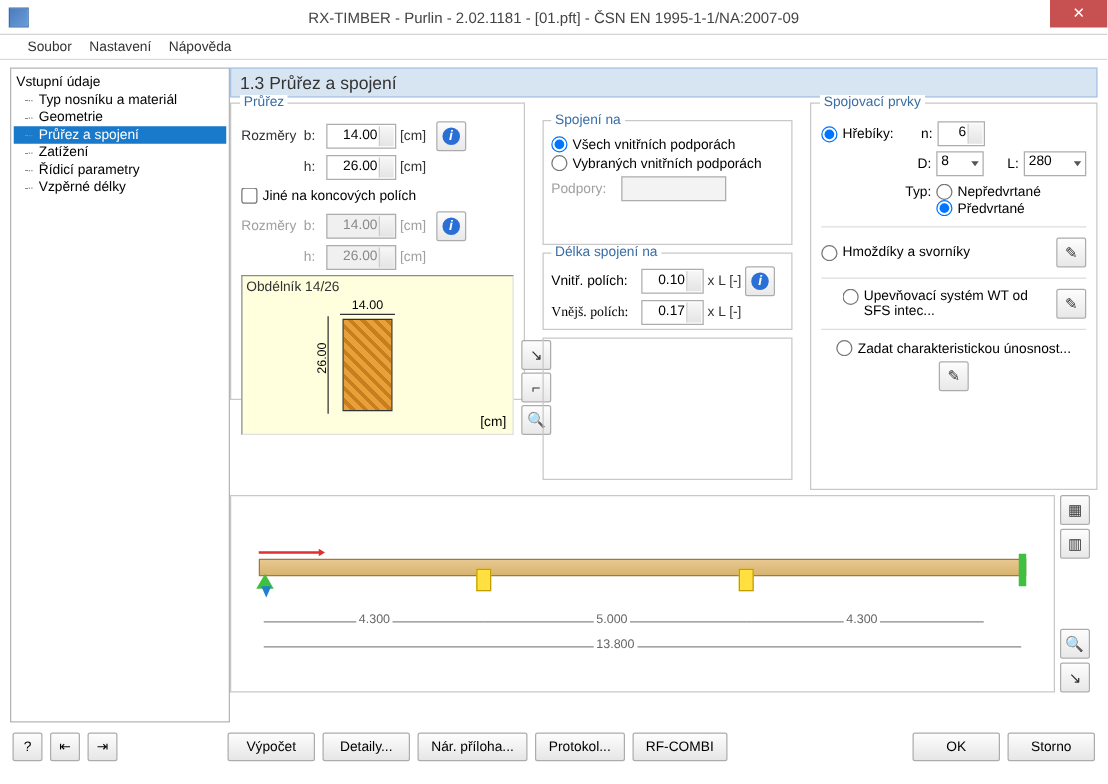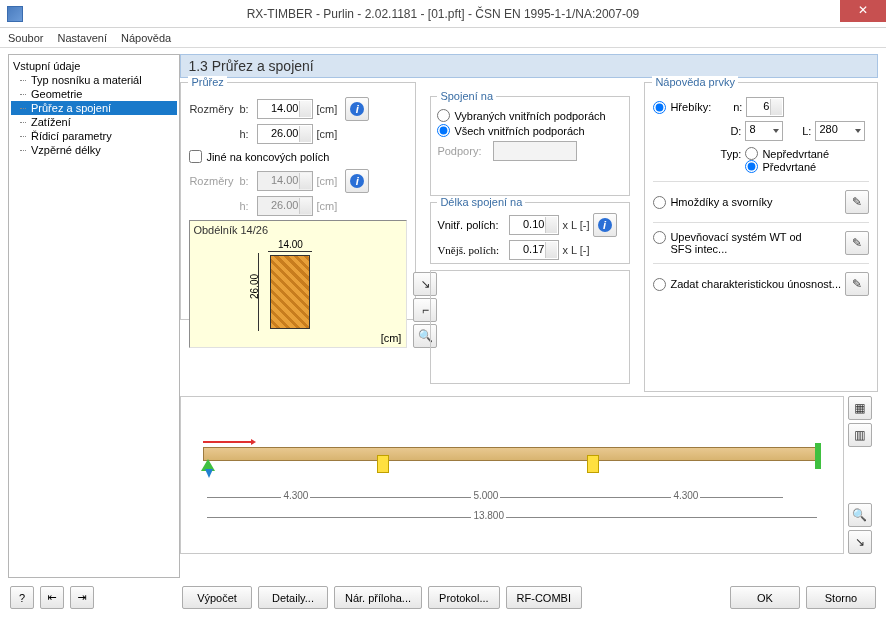--- a/index.html
+++ b/index.html
@@ -3,21 +3,21 @@
 <meta charset="utf-8">
 <style>
 * { box-sizing: border-box; margin: 0; padding: 0; font-family: "Segoe UI", Tahoma, sans-serif; font-size: 11px; }
 body { background: #fff; width: 886px; height: 627px; overflow: hidden; }
 
 .titlebar { background: #fff; height: 28px; display: flex; align-items: center; position: relative; border-bottom: 1px solid #d4d4d4; }
 .titlebar .icon { width: 16px; height: 16px; margin-left: 7px; background: linear-gradient(135deg,#4a7cbf,#6b9bd8); border: 1px solid #3a6caf; }
 .titlebar .title { position: absolute; left: 0; right: 0; text-align: center; color: #444; font-size: 12px; pointer-events: none; }
 .titlebar .close { position: absolute; right: 0; top: 0; width: 46px; height: 22px; background: #c75050; color: #fff; text-align: center; line-height: 20px; font-size: 12px; }
 
-.menubar { height: 20px; display: flex; gap: 14px; padding-left: 8px; align-items: center; border-bottom: 1px solid #d9d9d9; color: #333; }
+.menubar { height: 20px; display: flex; gap: 14px; padding-left: 22px; align-items: center; border-bottom: 1px solid #d9d9d9; color: #333; }
 .menubar span { cursor: default; }
 
 .content-wrap { display: flex; padding: 6px 8px 0 8px; height: 530px; gap: 0; }
 
 .nav { width: 178px; border: 1px solid #b5b5b5; background: #fff; padding: 4px 2px; }
 .nav .root { padding: 1px 2px; color: #000; }
 .nav .item { padding: 1px 2px 1px 20px; color: #000; position: relative; }
 .nav .item::before { content:""; position:absolute; left:9px; top:50%; width:6px; border-top:1px dotted #888; }
 .nav .item.sel { background: #1979ca; color: #fff; }
 
@@ -174,26 +174,26 @@
             <div class="tool-btn">⌐</div>
             <div class="tool-btn">🔍</div>
           </div>
         </div>
       </div>
 
       <div class="g-mid">
         <div class="subgroup" style="height:100px;">
           <div class="sgtitle">Spojení na</div>
           <div class="radio-row">
+              <input type="radio" checked="" style="">
+              <span>Všech vnitřních podporách</span>
+            </div>
+          <div class="radio-row">
               <input type="radio" style="">
               <span>Vybraných vnitřních podporách</span>
-            </div>
-          <div class="radio-row">
-              <input type="radio" checked="" style="">
-              <span>Všech vnitřních podporách</span>
             </div>
           <div class="form-row" style="margin-top:4px;">
             <span class="lab dim" style="min-width:56px;">Podpory:</span>
             <div class="txtbox" style="margin-left:0;"></div>
           </div>
         </div>
         <div class="subgroup" style="height:62px;">
           <div class="sgtitle">Délka spojení na</div>
           <div class="form-row">
             <span style="width:72px;">Vnitř. polích:</span>
@@ -206,21 +206,21 @@
           <div class="form-row">
             <span style="width:72px;font-family:Liberation Serif, serif;">Vnějš. polích:</span>
             <div class="spin" style="width:50px;"><span>0.17</span><span class="arr u"></span><span class="arr d"></span></div>
             <span class="unit">x L [-]</span>
           </div>
         </div>
         <div class="subgroup" style="flex:1;"></div>
       </div>
 
       <div class="groupbox g-right">
-        <div class="gtitle">Nápověda prvky</div>
+        <div class="gtitle">Spojovací prvky</div>
         <div class="rline" style="margin-bottom:4px;">
           <input type="radio" checked="" style="">
           <span style="width:52px;">Hřebíky:</span>
           <span style="width:16px;text-align:right;">n:</span>
           <div class="spin" style="width:38px;"><span>6</span><span class="arr u"></span><span class="arr d"></span></div>
         </div>
         <div class="rline" style="margin-left:72px;margin-bottom:4px;">
           <span style="width:16px;text-align:right;">D:</span>
           <div class="select" style="width:38px;"><span>8</span></div>
           <span style="width:16px;text-align:right;margin-left:8px;">L:</span>
@@ -237,29 +237,29 @@
         </div>
         <div style="border-top:1px solid #ddd;margin:8px 0;"></div>
         <div class="rline" style="justify-content:space-between;">
           <div class="rline">
               <input type="radio" style="">
               <span>Hmoždíky a svorníky</span>
             </div>
           <div class="tool-btn">✎</div>
         </div>
         <div style="border-top:1px solid #ddd;margin:8px 0;"></div>
-        <div class="rline" style="justify-content:space-between;align-items:flex-start;">
+        <div class="rline" style="justify-content:flex-end;align-items:flex-start;">
           <div class="rline" style="align-items:flex-start;white-space:normal;">
               <input type="radio" style="">
               <span style="max-width:150px;">Upevňovací systém WT od SFS intec...</span>
             </div>
           <div class="tool-btn">✎</div>
         </div>
         <div style="border-top:1px solid #ddd;margin:8px 0;"></div>
-        <div class="rline" style="justify-content:space-between;">
+        <div class="rline" style="justify-content:space-between;flex-direction:column;">
           <div class="rline">
               <input type="radio" style="">
               <span>Zadat charakteristickou únosnost...</span>
             </div>
           <div class="tool-btn">✎</div>
         </div>
       </div>
     </div>
 
     <div class="canvas-row">

